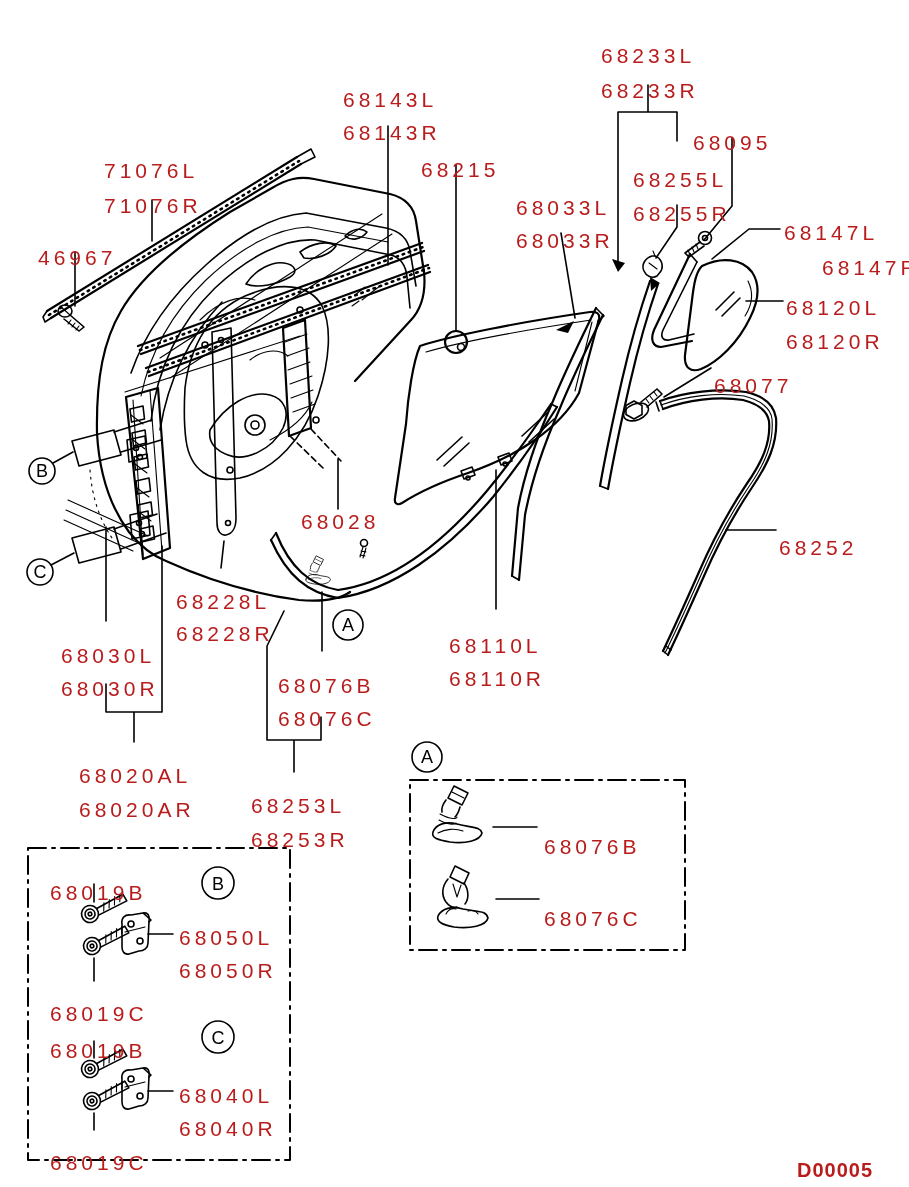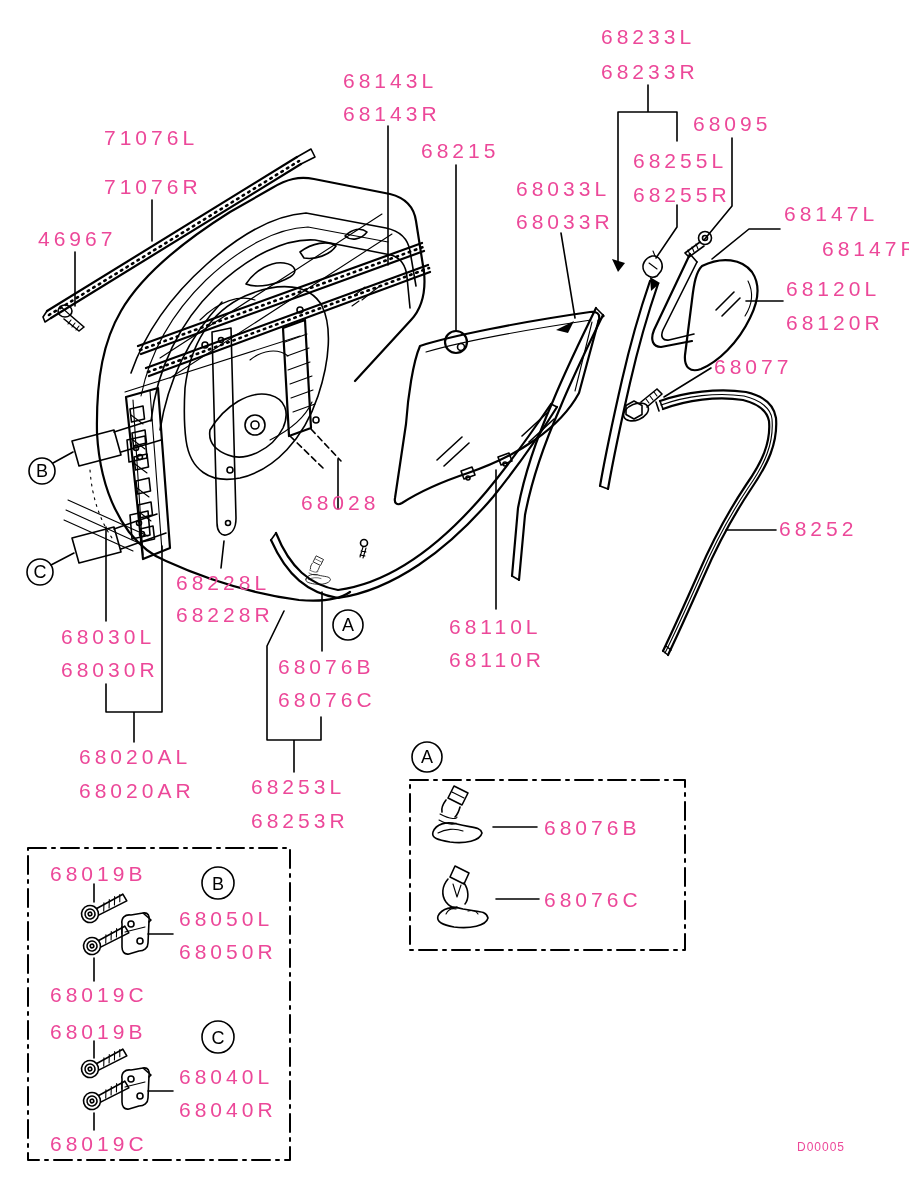--- a/index.html
+++ b/index.html
@@ -8,22 +8,22 @@
   #art{position:absolute;left:0;top:0;}
   #art path,#art circle,#art ellipse,#art rect,#art polygon,#art line{
     stroke:#000;fill:none;stroke-width:1.6;stroke-linecap:round;stroke-linejoin:round;}
   #art .thick{stroke-width:2.2}
   #art .thin{stroke-width:1.1}
   #art .dots{stroke-dasharray:1.5 5;stroke-width:2.6}
   #art .dash{stroke-dasharray:6 4}
   #art .dashdot{stroke-dasharray:18 6 3 6;stroke-width:2}
   #art .fill{fill:#000;stroke:none}
   #art text{fill:#000;stroke:none;font:18px "Liberation Sans",sans-serif;text-anchor:middle}
-  .lbl{position:absolute;font-size:21px;letter-spacing:4px;line-height:1;color:#ec4899;white-space:nowrap;}
-  .code{font-size:12px;letter-spacing:1px;}
+  .lbl{position:absolute;font-size:21px;letter-spacing:4px;line-height:1;color:#b91c1c;white-space:nowrap;margin-top:19px;}
+  .code{font-size:20px;letter-spacing:1px;font-weight:bold;}
 </style>
 </head>
 <body>
 
 <div id="stage">
 
 <svg id="art" width="909" height="1187" viewBox="0 0 909 1187">
   <defs>
     <g id="bolt-screw">
       <circle r="8.5"></circle>
@@ -226,21 +226,21 @@
     <use href="#hinge-bracket" transform="translate(120,1068)"></use>
   </g>
 
   <g>
     <rect class="dashdot" x="410" y="780" width="275" height="170"></rect>
     <use href="#push-clip" transform="translate(433,786)"></use>
     <use href="#push-clip2" transform="translate(438,864)"></use>
   </g>
 </svg>
 
-<div class="lbl" style="left:104px;top:127px">71076L</div>
+<div class="lbl" style="left:104px;top:141px">71076L</div>
 <div class="lbl" style="left:104px;top:176px">71076R</div>
 <div class="lbl" style="left:38px;top:228px">46967</div>
 <div class="lbl" style="left:343px;top:70px">68143L</div>
 <div class="lbl" style="left:343px;top:103px">68143R</div>
 <div class="lbl" style="left:421px;top:140px">68215</div>
 <div class="lbl" style="left:601px;top:26px">68233L</div>
 <div class="lbl" style="left:601px;top:61px">68233R</div>
 <div class="lbl" style="left:516px;top:178px">68033L</div>
 <div class="lbl" style="left:516px;top:211px">68033R</div>
 <div class="lbl" style="left:693px;top:113px">68095</div>

